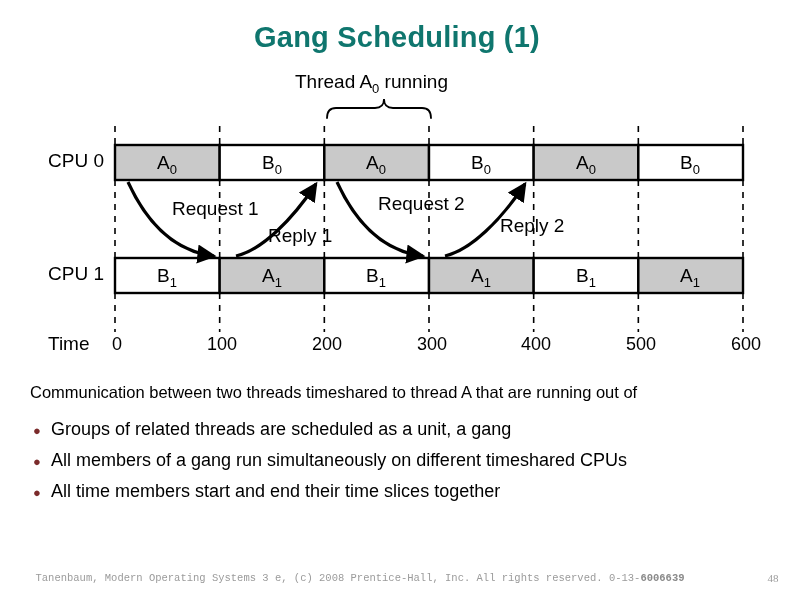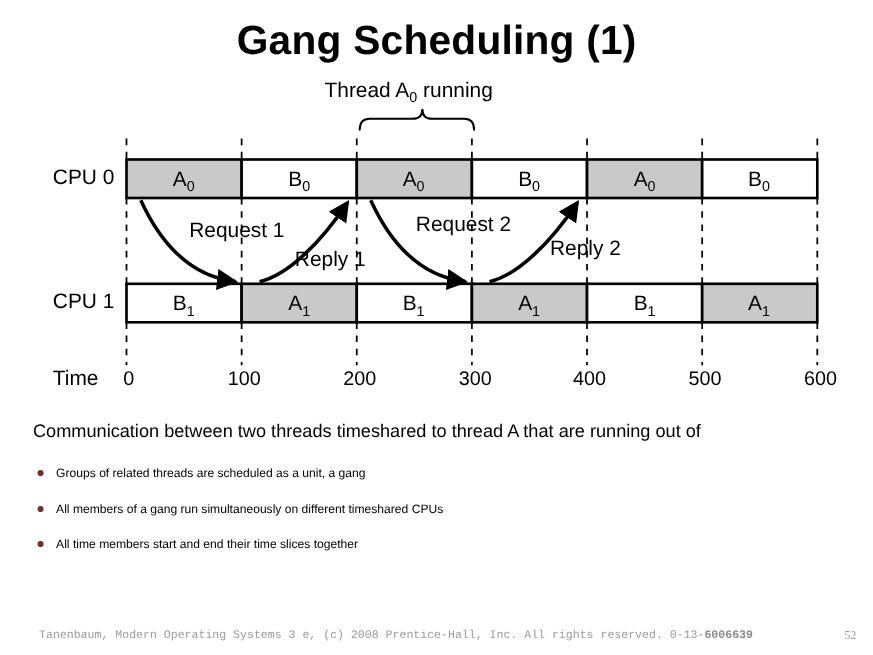--- a/index.html
+++ b/index.html
@@ -16,23 +16,23 @@
     position: relative;
   }
 
   
   #slide-title {
     position: absolute;
     left: 0;
     top: 20px;
     width: 794px;
     text-align: center;
-    font-size: 37px;
+    font-size: 29px;
     font-weight: bold;
-    color: #000000;
+    color: #0f766e;
     letter-spacing: 0.2px;
     line-height: 34px;
   }
 
   
   #figure {
     position: absolute;
     left: 0;
     top: 60px;
     width: 794px;
@@ -70,21 +70,21 @@
     width: 18px;
     flex: 0 0 18px;
     color: #7b2b2b;
     font-size: 13px;
     line-height: 21px;
     text-align: left;
     padding-left: 3px;
   }
   .bullet-text {
     flex: 1 1 auto;
-    font-size: 11px;
+    font-size: 18px;
     line-height: 21px;
   }
 
   
   #footer-credit {
     position: absolute;
     left: 0;
     top: 572px;
     width: 720px;
     text-align: center;
@@ -263,13 +263,13 @@
   </div>
 
   <div class="bullet-row">
     <span class="bullet-marker">●</span>
     <span class="bullet-text">All time members start and end their time slices together</span>
   </div>
 </div>
 
 <div id="footer-credit"><span>Tanenbaum, Modern Operating Systems 3 e, (c) 2008 Prentice-Hall, Inc. All rights reserved. 0-13-</span><span class="isbn-bold">6006639</span></div>
 
-<div id="page-number">52</div>
+<div id="page-number">48</div>
 
 </body></html>

